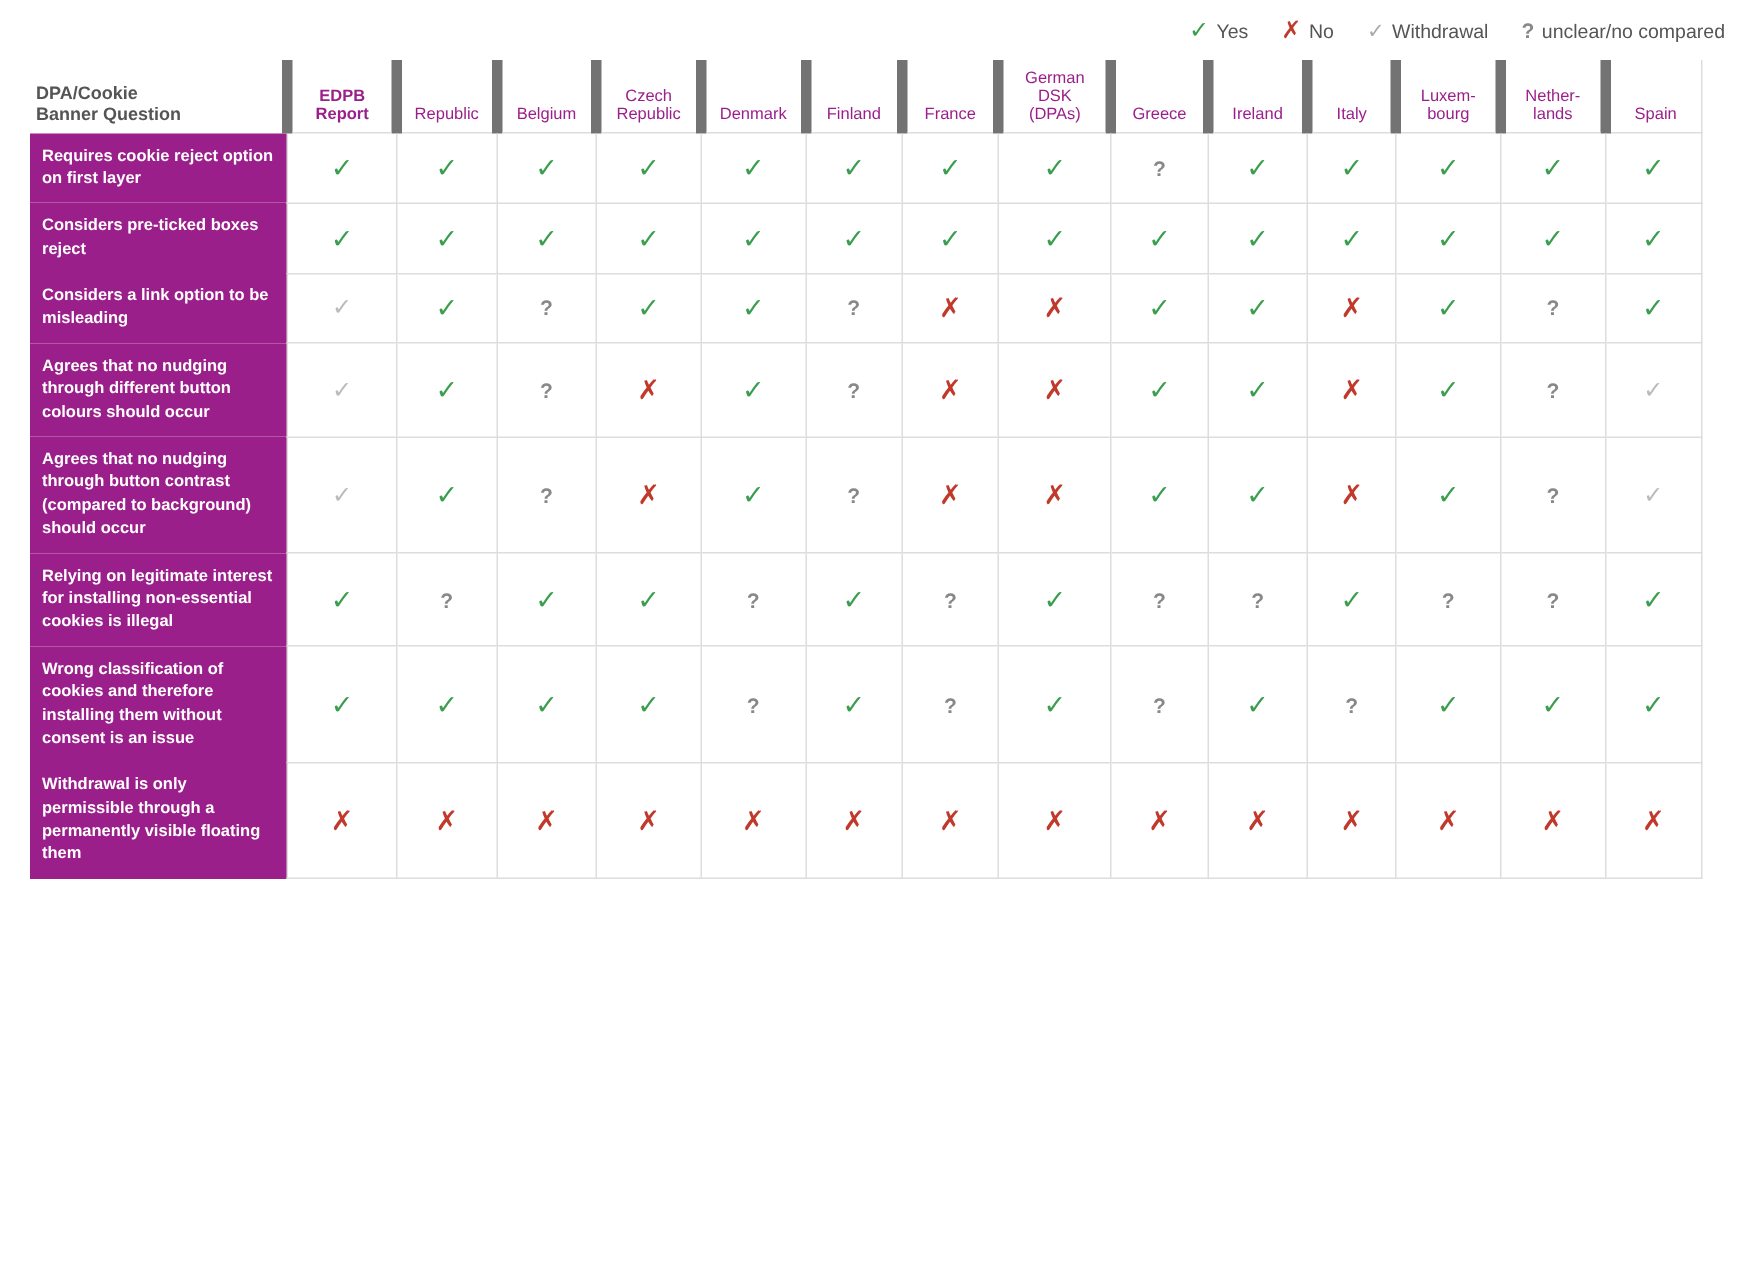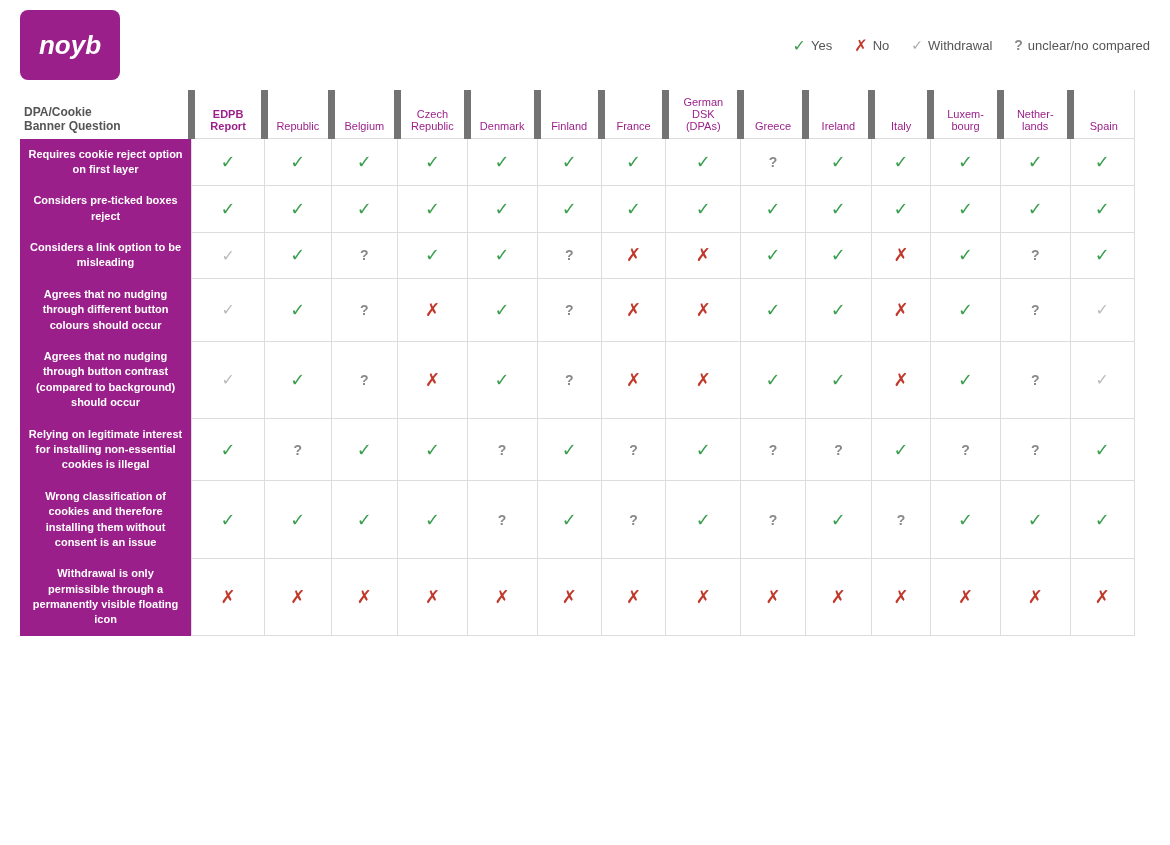--- a/index.html
+++ b/index.html
@@ -19,34 +19,31 @@
     .table-container { padding: 0 35px 20px 20px; overflow-x: auto; }
 
     table { border-collapse: collapse; width: 100%; font-size: 12px; }
 
     thead tr th { border: 1px solid #ddd; text-align: center; vertical-align: bottom; padding: 6px 4px; font-size: 11.5px; }
     thead tr th.label-col { text-align: left; font-weight: bold; color: #333; font-size: 12px; border: none; background: #fff; }
     thead tr th.edpb { color: #9b1f8a; font-weight: bold; font-size: 11px; }
     thead tr th.country { color: #9b1f8a; font-weight: normal; font-size: 11px; border-top: none; border-left: 7px solid #737373; border-right: 1px solid #ddd; border-bottom: 1px solid #ddd; }
 
     tbody tr td { border: 1px solid #ddd; text-align: center; vertical-align: middle; padding: 6px 3px; }
-    tbody tr td.row-label { background: #9b1f8a; color: #fff; font-weight: bold; font-size: 11px; text-align: center; padding: 8px 8px; vertical-align: middle; line-height: 1.4; border: none; width: 160px; }
+    tbody tr td.row-label { background: #9b1f8a; color: #fff; font-weight: bold; font-size: 11px; text-align: left; padding: 8px 8px; vertical-align: middle; line-height: 1.4; border: none; width: 160px; }
 
     .sym-yes { color: #3a9e4e; font-size: 18px; }
     .sym-no { color: #c0392b; font-size: 18px; }
     .sym-sometimes { color: #bbb; font-size: 16px; }
     .sym-unclear { color: #888; font-size: 14px; font-weight: bold; }
   </style>
 </head>
 <body>
 
 <div class="header">
-  <div class="logo-box">
-    <span class="logo-text">noyb</span>
-  </div>
   <div class="legend">
     <div class="legend-item">
       <span class="check-green">✓</span>
       <span>Yes</span>
     </div>
     <div class="legend-item">
       <span class="cross-red">✗</span>
       <span>No</span>
     </div>
     <div class="legend-item">
@@ -195,21 +192,21 @@
           <td><span class="sym-unclear">?</span></td>
           <td><span class="sym-yes">✓</span></td>
           <td><span class="sym-unclear">?</span></td>
           <td><span class="sym-yes">✓</span></td>
           <td><span class="sym-unclear">?</span></td>
           <td><span class="sym-yes">✓</span></td>
           <td><span class="sym-yes">✓</span></td>
           <td><span class="sym-yes">✓</span></td>
         </tr>
         <tr>
-          <td class="row-label">Withdrawal is only permissible through a permanently visible floating icon</td>
+          <td class="row-label">Withdrawal is only permissible through a permanently visible floating them</td>
           <td><span class="sym-no">✗</span></td>
           <td><span class="sym-no">✗</span></td>
           <td><span class="sym-no">✗</span></td>
           <td><span class="sym-no">✗</span></td>
           <td><span class="sym-no">✗</span></td>
           <td><span class="sym-no">✗</span></td>
           <td><span class="sym-no">✗</span></td>
           <td><span class="sym-no">✗</span></td>
           <td><span class="sym-no">✗</span></td>
           <td><span class="sym-no">✗</span></td>

